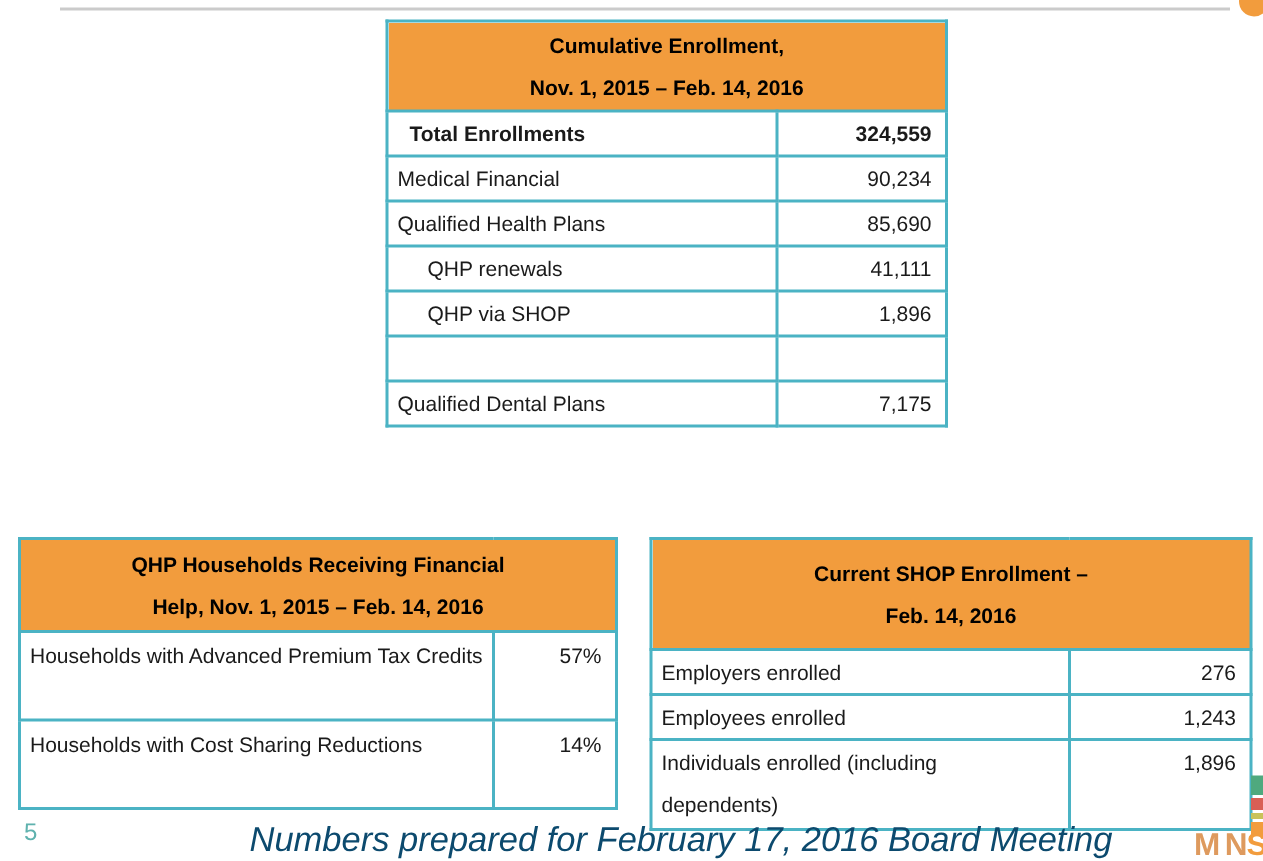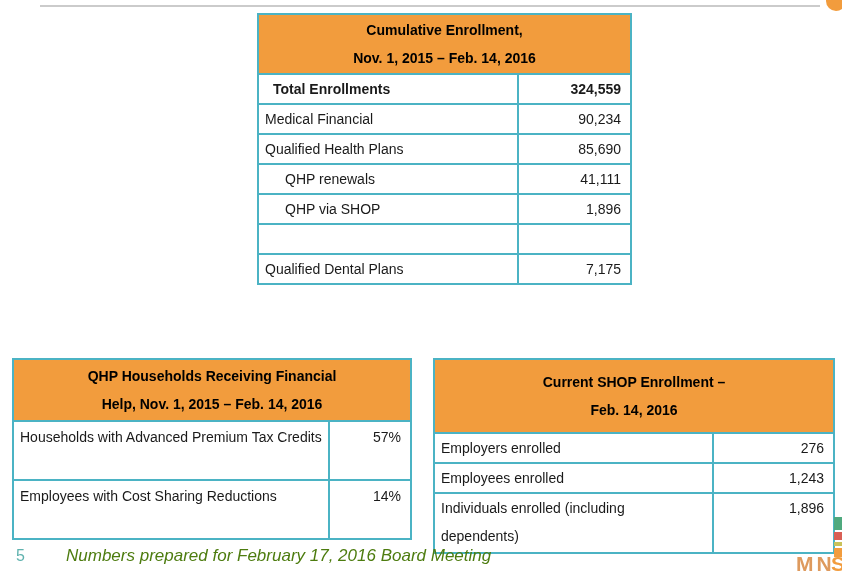--- a/index.html
+++ b/index.html
@@ -74,23 +74,24 @@
   .page-num {
     position: absolute;
     left: 16px; top: 547px;
     font-size: 16px;
     color: #5FB2AE;
   }
   .footer-note {
     position: absolute;
     left: 66px; top: 546px;
     width: 776px;
+    text-align: center;
     font-style: italic;
-    font-size: 17px;
-    color: #4d7c0f;
+    font-size: 23px;
+    color: #0c4a6e;
   }
 
   
   .logo-mn {
     position: absolute;
     left: 796px; top: 552px;
     font-size: 21px;
     font-weight: bold;
     letter-spacing: 3px;
     color: #DE9A5E;
@@ -173,21 +174,21 @@
           <div>Help, Nov. 1, 2015 – Feb. 14, 2016</div>
         </th>
       </tr>
     </thead>
     <tbody>
       <tr class="body-row">
         <td class="lbl">Households with Advanced Premium Tax Credits</td>
         <td class="val">57%</td>
       </tr>
       <tr class="body-row">
-        <td class="lbl">Employees with Cost Sharing Reductions</td>
+        <td class="lbl">Households with Cost Sharing Reductions</td>
         <td class="val">14%</td>
       </tr>
     </tbody>
   </table>
 
   <table class="tbl" id="shop-table">
     <colgroup>
         <col style="width:279px">
         <col style="width:121px">
       </colgroup>

